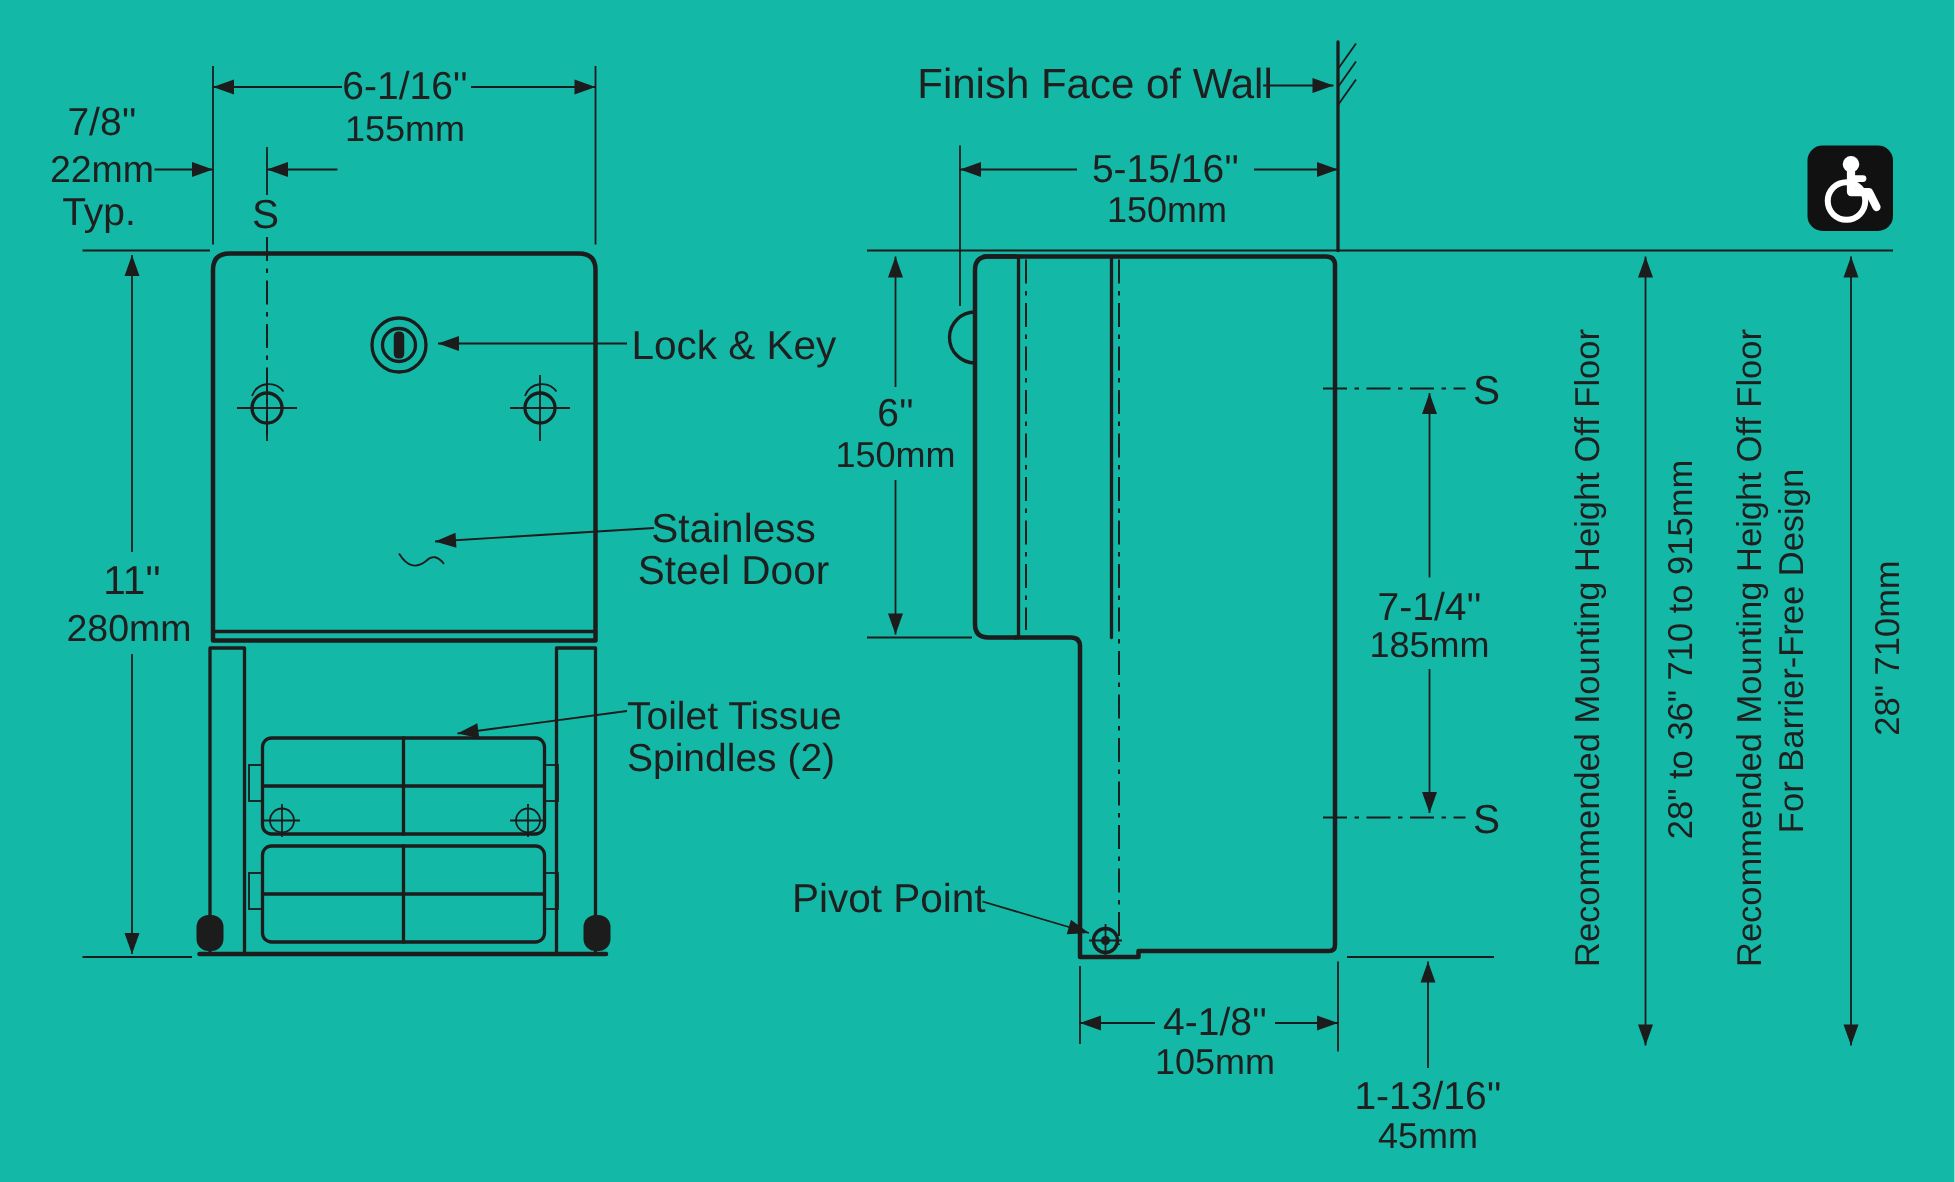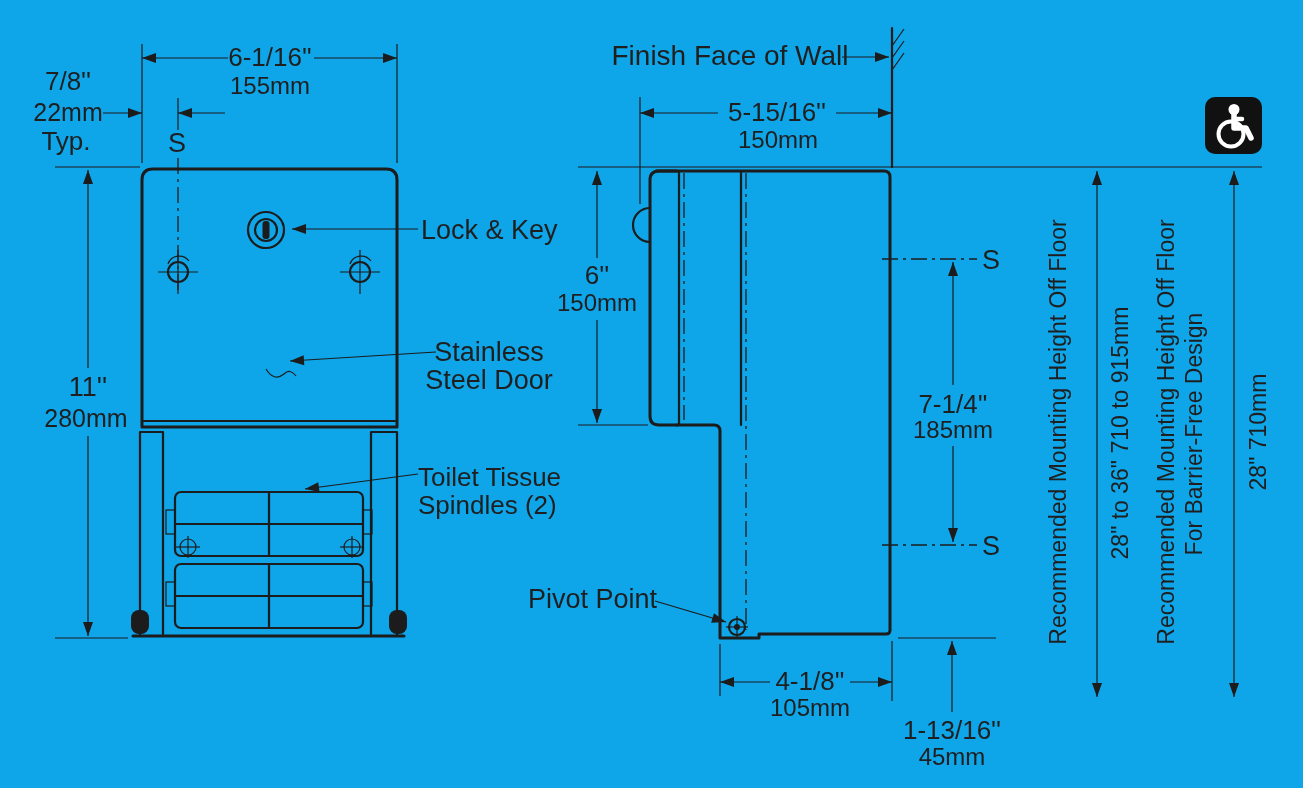--- a/index.html
+++ b/index.html
@@ -1,16 +1,16 @@
 <!DOCTYPE html>
 <html><head>
 <meta charset="utf-8">
 <style>
   html,body{margin:0;padding:0;background:#ffffff;}
-  .stage{position:relative;width:1303px;height:788px;background:#0ea5e9;overflow:hidden;}
+  .stage{position:relative;width:1303px;height:788px;background:#14b8a6;overflow:hidden;}
   svg{display:block;}
   svg text{font-family:"Liberation Sans","DejaVu Sans",sans-serif;fill:#1f1f1f;}
   .t28{font-size:28px;}
   .t27{font-size:27px;}
   .t26{font-size:26px;}
   .t25{font-size:25px;}
   .t24{font-size:24px;}
   .t23{font-size:23px;}
   .mid{text-anchor:middle;}
   .outline{fill:none;stroke:#1c1c1c;stroke-width:3;stroke-linejoin:round;stroke-linecap:round;}

